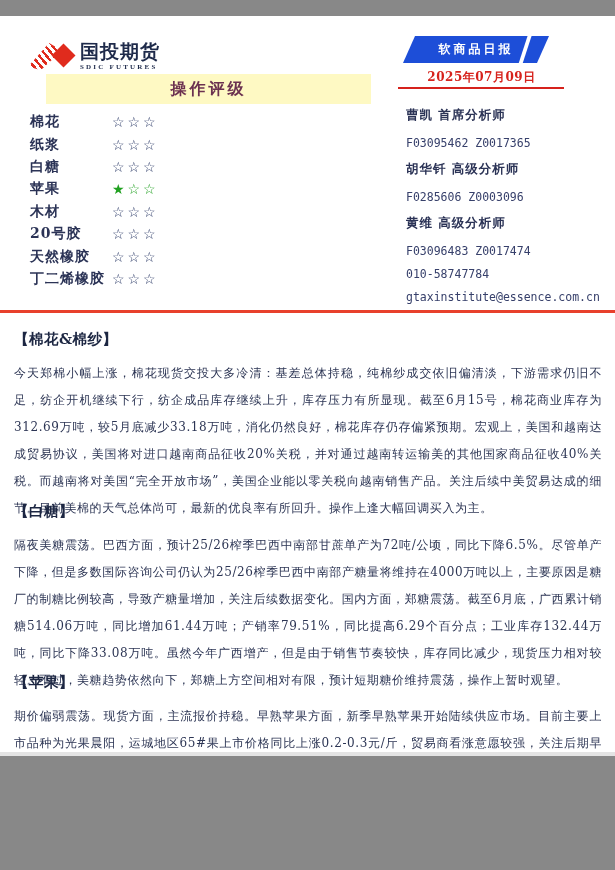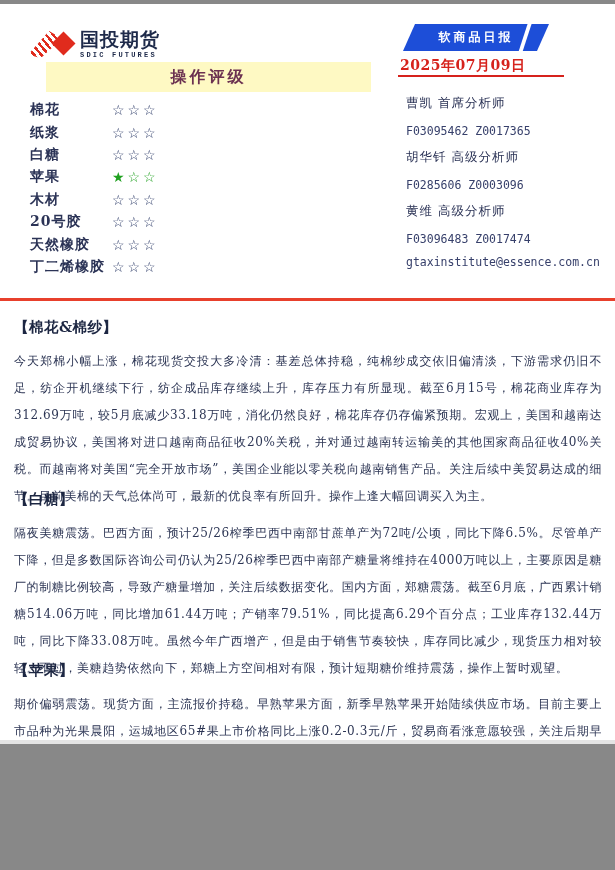--- a/index.html
+++ b/index.html
@@ -1,36 +1,36 @@
 <!DOCTYPE html>
 <html><head>
 <meta charset="utf-8">
 <style>
   html,body{margin:0;padding:0;background:#888;}
   .page{
     position:relative;width:615px;height:740px;background:#ffffff;
-    margin:4px auto;overflow:hidden;
+    margin:16px auto;overflow:hidden;
     font-family:"DejaVu Serif","Liberation Serif",serif;
     color:#2B3356;
   }
   
   .logo{position:absolute;left:28px;top:24px;display:flex;align-items:center;gap:6px;}
   .logo-mark{position:relative;width:46px;height:32px;}
   .logo-hatch{
     position:absolute;left:0;top:3px;width:34px;height:27px;
     background:repeating-linear-gradient(50deg,#E02B1D 0 2.5px,#ffffff 2.5px 5.5px);
     clip-path:polygon(0% 88%,62% 0%,100% 28%,38% 100%);
   }
   .logo-diamond{
     position:absolute;right:2px;top:7px;width:17px;height:17px;
     background:#E02B1D;transform:rotate(45deg);
   }
   .logo-text{display:flex;flex-direction:column;line-height:1;}
   .logo-cn{font-family:"DejaVu Sans","Liberation Sans",sans-serif;font-weight:bold;font-size:19px;color:#1E2A4A;letter-spacing:1px;}
-  .logo-en{font-family:Liberation Mono, monospace;font-weight:bold;font-size:7px;color:#1E2A4A;letter-spacing:2.2px;margin-top:3px;}
+  .logo-en{font-family:Liberation Serif, serif;font-weight:bold;font-size:7px;color:#1E2A4A;letter-spacing:2.2px;margin-top:3px;}
   
   .rating-banner{
     position:absolute;left:46px;top:58px;width:325px;height:30px;
     background:#fef9c3;display:flex;align-items:center;justify-content:center;
   }
   .rating-banner-title{font-size:16px;font-weight:bold;color:#6B3150;letter-spacing:3px;}
   .ratings{position:absolute;left:30px;top:95px;width:330px;}
   .rating-row{display:flex;align-items:center;height:22.4px;}
   .rating-label{min-width:82px;font-size:14px;font-weight:bold;color:#2B3356;letter-spacing:1px;}
   .rating-stars{font-size:14px;letter-spacing:3px;font-family:"DejaVu Sans",sans-serif;}
@@ -40,27 +40,27 @@
     background:#1d4ed8;
     clip-path:polygon(12px 0,100% 0,calc(100% - 12px) 100%,0 100%);
     display:flex;align-items:center;justify-content:center;
   }
   .title-banner-text{color:#ffffff;font-size:12px;font-weight:bold;letter-spacing:3px;}
   .title-banner-slash{
     position:absolute;right:22px;top:-2px;width:4px;height:32px;
     background:#ffffff;transform:skewX(-18deg);
   }
   .report-date{
-    position:absolute;left:400px;top:53px;width:163px;text-align:left;
-    color:#D6221C;font-weight:bold;font-size:14px;letter-spacing:0.5px;
+    position:absolute;left:400px;top:53px;width:163px;text-align:center;
+    color:#D6221C;font-weight:bold;font-size:12px;letter-spacing:0.5px;
   }
   .date-underline{position:absolute;left:398px;top:71px;width:166px;height:0;border-top:2px solid #D6221C;}
   .analysts{position:absolute;left:406px;top:86px;width:200px;}
   .an-line{height:27px;display:flex;align-items:center;}
-  .an-name{font-size:12.5px;font-weight:normal;color:#2B3356;letter-spacing:1px;}
+  .an-name{font-size:12.5px;font-weight:bold;color:#2B3356;letter-spacing:1px;}
   .an-code{font-family:"DejaVu Sans Mono","Liberation Mono",monospace;font-size:11.5px;color:#37406B;}
   .contact{position:absolute;left:406px;top:246px;width:210px;}
   .ct-line{height:23px;display:flex;align-items:center;}
   .ct-text{font-family:"DejaVu Sans Mono","Liberation Mono",monospace;font-size:11.5px;color:#37406B;}
   
   .divider-red{position:absolute;left:0;top:294px;width:615px;height:3px;background:#E8402C;}
   
   .section{position:absolute;left:14px;width:588px;}
   .sec-1{top:314px;} .sec-2{top:486px;} .sec-3{top:657px;}
   .sec-title{font-size:14.5px;font-weight:bold;color:#1C2642;letter-spacing:0.5px;}
@@ -152,20 +152,23 @@
       </div>
     <div class="an-line">
         <span class="an-name">黄维 高级分析师</span>
       </div>
     <div class="an-line">
         <span class="an-code">F03096483 Z0017474</span>
       </div>
   </div>
   <div class="contact">
     <div class="ct-line">
+        <span class="ct-text">010-58747784</span>
+      </div>
+    <div class="ct-line">
         <span class="ct-text">gtaxinstitute@essence.com.cn</span>
       </div>
   </div>
 
   <div class="divider-red"></div>
 
   <div class="section sec-1">
     <div class="sec-title">【棉花&amp;棉纱】</div>
     <div class="sec-body">今天郑棉小幅上涨，棉花现货交投大多冷清：基差总体持稳，纯棉纱成交依旧偏清淡，下游需求仍旧不足，纺企开机继续下行，纺企成品库存继续上升，库存压力有所显现。截至6月15号，棉花商业库存为312.69万吨，较5月底减少33.18万吨，消化仍然良好，棉花库存仍存偏紧预期。宏观上，美国和越南达成贸易协议，美国将对进口越南商品征收20%关税，并对通过越南转运输美的其他国家商品征收40%关税。而越南将对美国“完全开放市场”，美国企业能以零关税向越南销售产品。关注后续中美贸易达成的细节。目前美棉的天气总体尚可，最新的优良率有所回升。操作上逢大幅回调买入为主。</div>
   </div>

